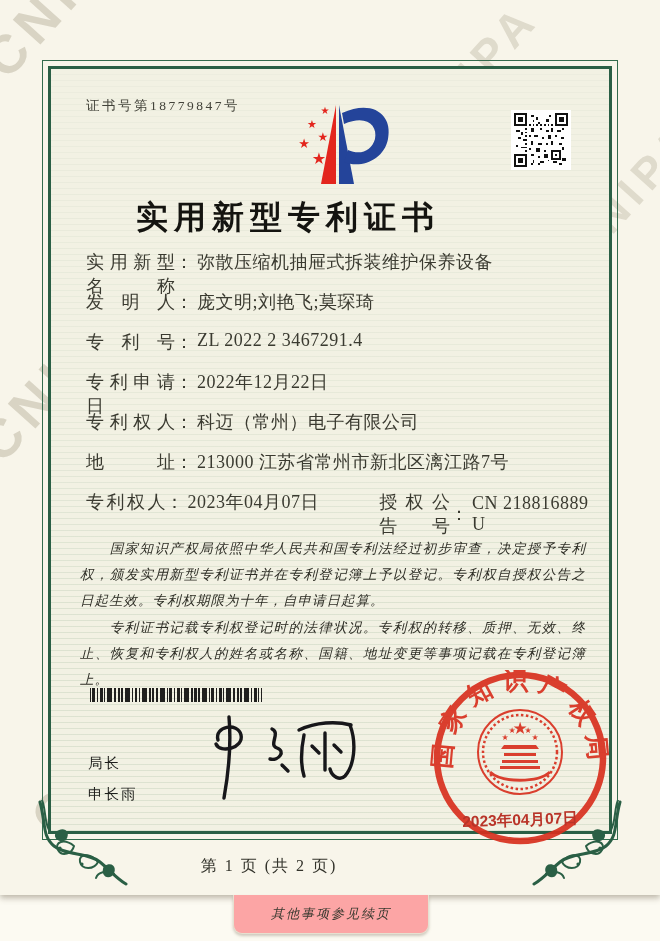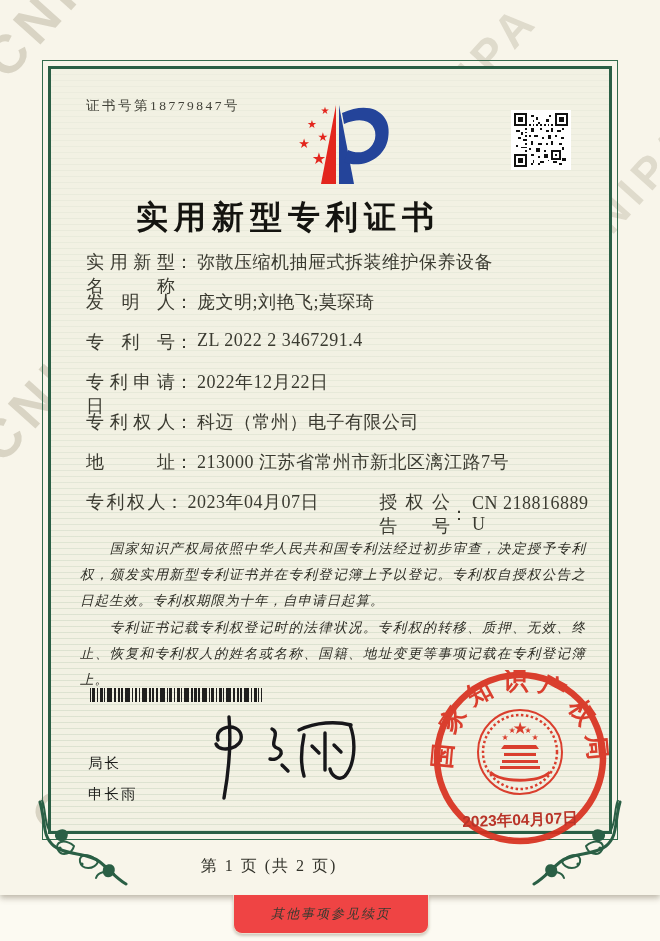--- a/index.html
+++ b/index.html
@@ -93,21 +93,21 @@
 
   .seal { position:absolute; left:428px; top:670px; }
 
   .page-no {
     position:absolute; left:0; top:856px; width:538px; text-align:center;
     font-size:16px; color:#33332b; letter-spacing:2px;
   }
 
   .tab {
     position:absolute; left:233px; top:895px; width:196px; height:39px;
-    background:#ef4444; border:1px solid #e6e0d0; border-top:none;
+    background:#fca5a5; border:1px solid #e6e0d0; border-top:none;
     border-radius:0 0 9px 9px;
     box-shadow:0 2px 3px rgba(120,110,90,.35);
     display:flex; align-items:center; justify-content:center;
     font-size:13px; font-style:italic; color:#3a3a30; letter-spacing:2px;
     z-index:5;
   }
 </style>
 </head>
 <body>
 

